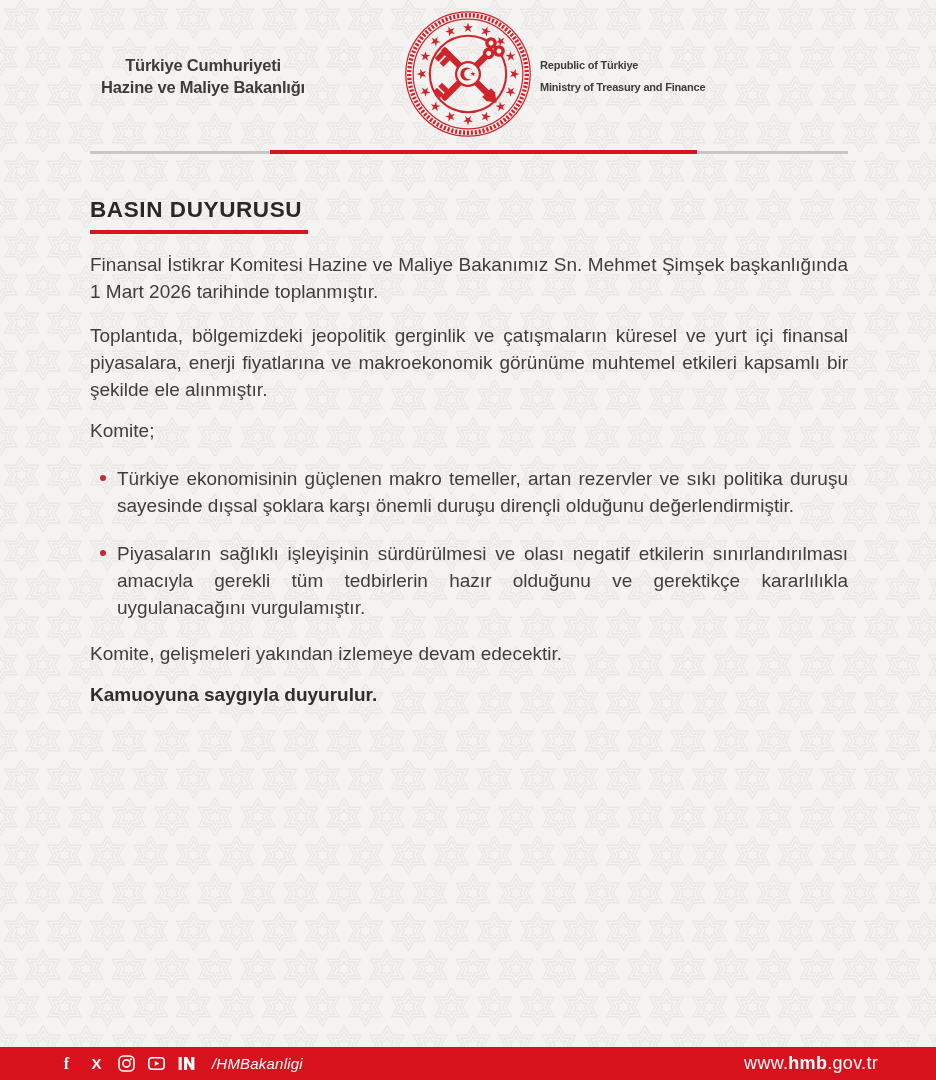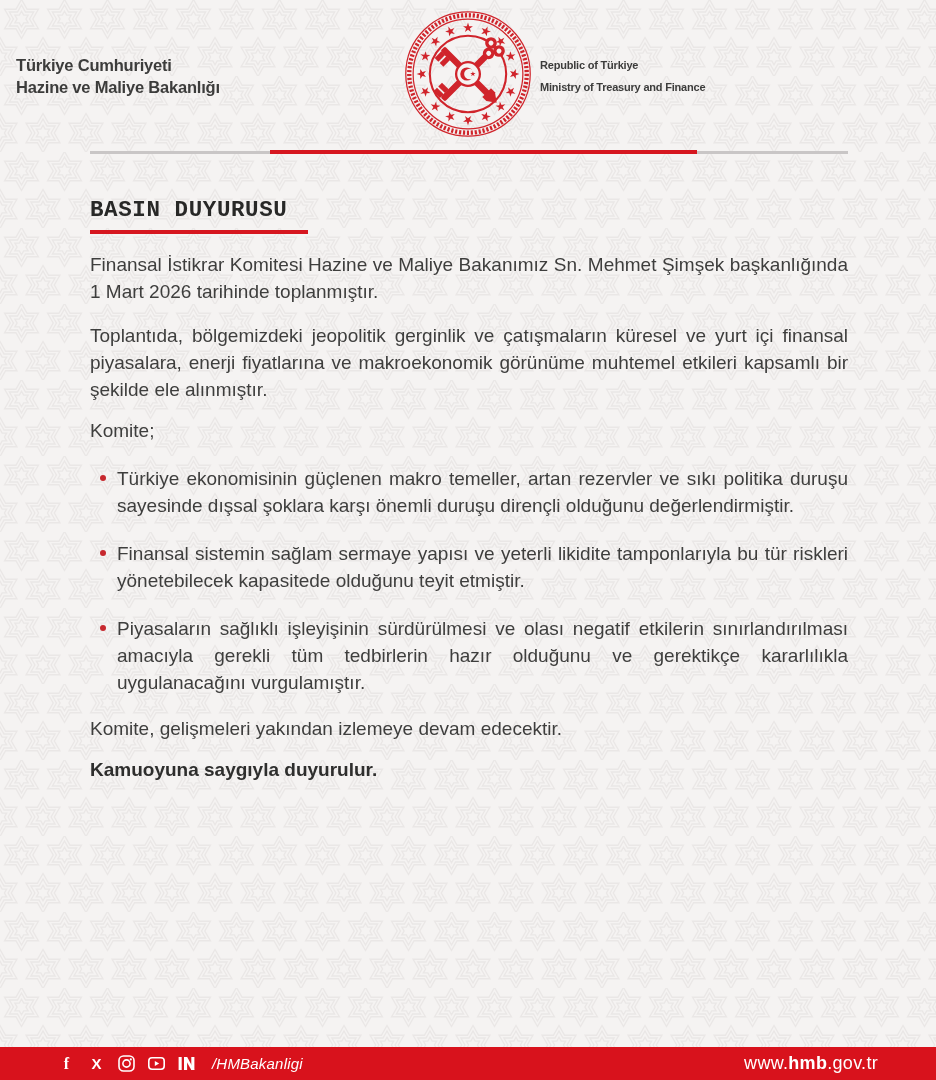--- a/index.html
+++ b/index.html
@@ -11,38 +11,38 @@
     font-family:"Liberation Sans", sans-serif;
     color:#3e3e3d;
     background:#f5f3f2;
   }
   .bg-pattern { position:absolute; inset:0; z-index:0; }
   .page { position:relative; z-index:1; width:100%; height:100%; }
 
   
   .header { position:relative; height:155px; }
   .org-left {
-    position:absolute; left:16px; top:54; width:398px; top:54px;
-    text-align:left; font-size:16.5px; line-height:22px;
+    position:absolute; left:4px; top:54; width:398px; top:54px;
+    text-align:center; font-size:16.5px; line-height:22px;
     color:#3c3c3b; font-weight:bold; letter-spacing:-0.2px;
   }
   .org-right {
     position:absolute; left:540px; top:54px;
     text-align:left; font-size:11px; line-height:22px;
     color:#3c3c3b; font-weight:bold; letter-spacing:-0.2px;
   }
   .logo { position:absolute; left:402px; top:8px; width:132px; height:132px; }
   .divider { position:absolute; left:90px; top:151px; width:758px; height:3px; background:#c9c6c6; }
   .divider-red { position:absolute; left:180px; top:-1px; width:427px; height:4px; background:#d6161f; }
 
   
   .content { padding:0 88px 0 90px; }
   .doc-title {
     margin-top:42px; font-size:22.5px; font-weight:bold;
-    letter-spacing:0.6px; color:#282827;font-family:Liberation Mono, monospace;
+    letter-spacing:0.6px; color:#282827;
   }
   .title-underline { width:218px; height:3.5px; background:#d6161f; margin-top:7px; }
   .doc-date { margin-top:25px; text-align:right; font-size:19px; }
   .para { margin-top:17px; font-size:19px; line-height:27px; text-align:justify; }
   .komite-label { margin-top:17px; font-size:19px; }
   ul.points { list-style:none; margin-top:23px; }
   ul.points li {
     position:relative; margin-left:10px; padding-left:17px;
     margin-bottom:21px; font-size:19px; line-height:27px; text-align:justify;
   }
@@ -164,21 +164,20 @@
     <div class="title-underline"></div>
 
 
     <p class="para">Finansal İstikrar Komitesi Hazine ve Maliye Bakanımız Sn. Mehmet Şimşek başkanlığında 1 Mart 2026 tarihinde toplanmıştır.</p>
     <p class="para">Toplantıda, bölgemizdeki jeopolitik gerginlik ve çatışmaların küresel ve yurt içi finansal piyasalara, enerji fiyatlarına ve makroekonomik görünüme muhtemel etkileri kapsamlı bir şekilde ele alınmıştır.</p>
 
     <p class="komite-label">Komite;</p>
 
     <ul class="points">
       <li>Türkiye ekonomisinin güçlenen makro temeller, artan rezervler ve sıkı politika duruşu sayesinde dışsal şoklara karşı önemli duruşu dirençli olduğunu değerlendirmiştir.</li>
-      <li>Finansal sistemin sağlam sermaye yapısı ve yeterli likidite tamponlarıyla bu tür riskleri yönetebilecek kapasitede olduğunu teyit etmiştir.</li>
       <li>Piyasaların sağlıklı işleyişinin sürdürülmesi ve olası negatif etkilerin sınırlandırılması amacıyla gerekli tüm tedbirlerin hazır olduğunu ve gerektikçe kararlılıkla uygulanacağını vurgulamıştır.</li>
     </ul>
 
     <p class="closing">Komite, gelişmeleri yakından izlemeye devam edecektir.</p>
     <p class="signoff">Kamuoyuna saygıyla duyurulur.</p>
   </div>
 
   <div class="footer">
     <div class="socials">
       <span class="icon icon-f">f</span>

